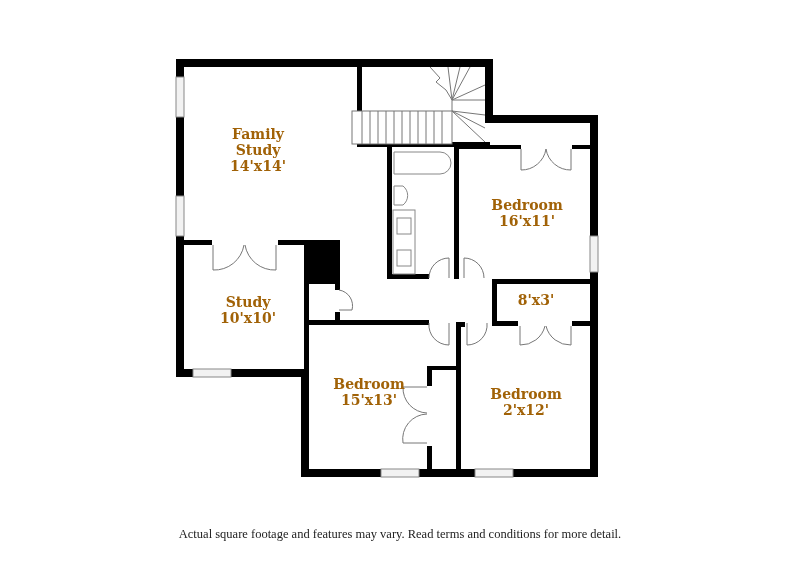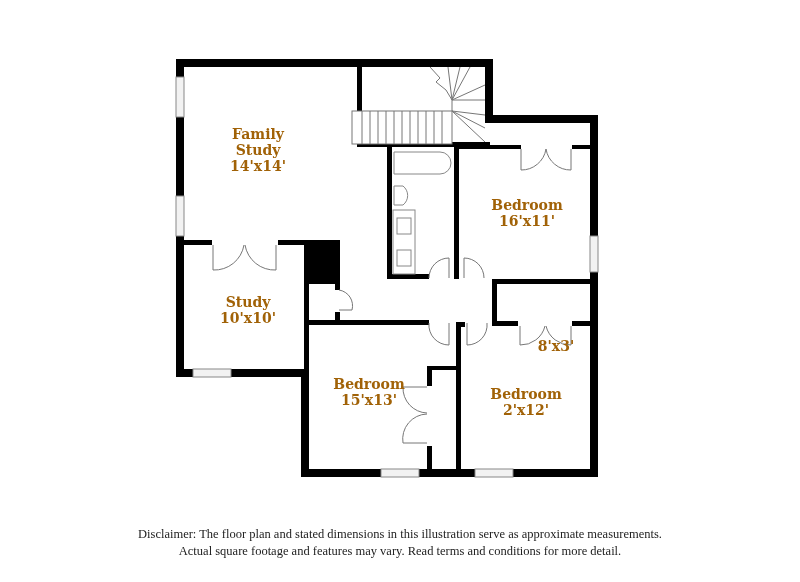--- a/index.html
+++ b/index.html
@@ -132,30 +132,29 @@
 <div class="room-label" style="left:527px; top:197px;">
   <span>Bedroom</span>
   <span class="dim">16'x11'</span>
 </div>
 
 <div class="room-label" style="left:248px; top:294px;text-align:center;">
   <span>Study</span>
   <span class="dim">10'x10'</span>
 </div>
 
-<div class="room-label" style="left:556px; top:292px;margin-top:46px;">
+<div class="room-label" style="left:536px; top:292px;">
   <span class="dim">8'x3'</span>
 </div>
 
 <div class="room-label" style="left:369px; top:376px;">
   <span>Bedroom</span>
   <span class="dim">15'x13'</span>
 </div>
 
 <div class="room-label" style="left:526px; top:386px;">
   <span>Bedroom</span>
   <span class="dim">2'x12'</span>
 </div>
 
 <div class="disclaimer" style="top:526px;">
-  <div>Disclaimer: The floor plan and stated dimensions in this illustration serve as approximate measurements.</div>
   <div>Actual square footage and features may vary. Read terms and conditions for more detail.</div>
 </div>
 
 </body></html>

